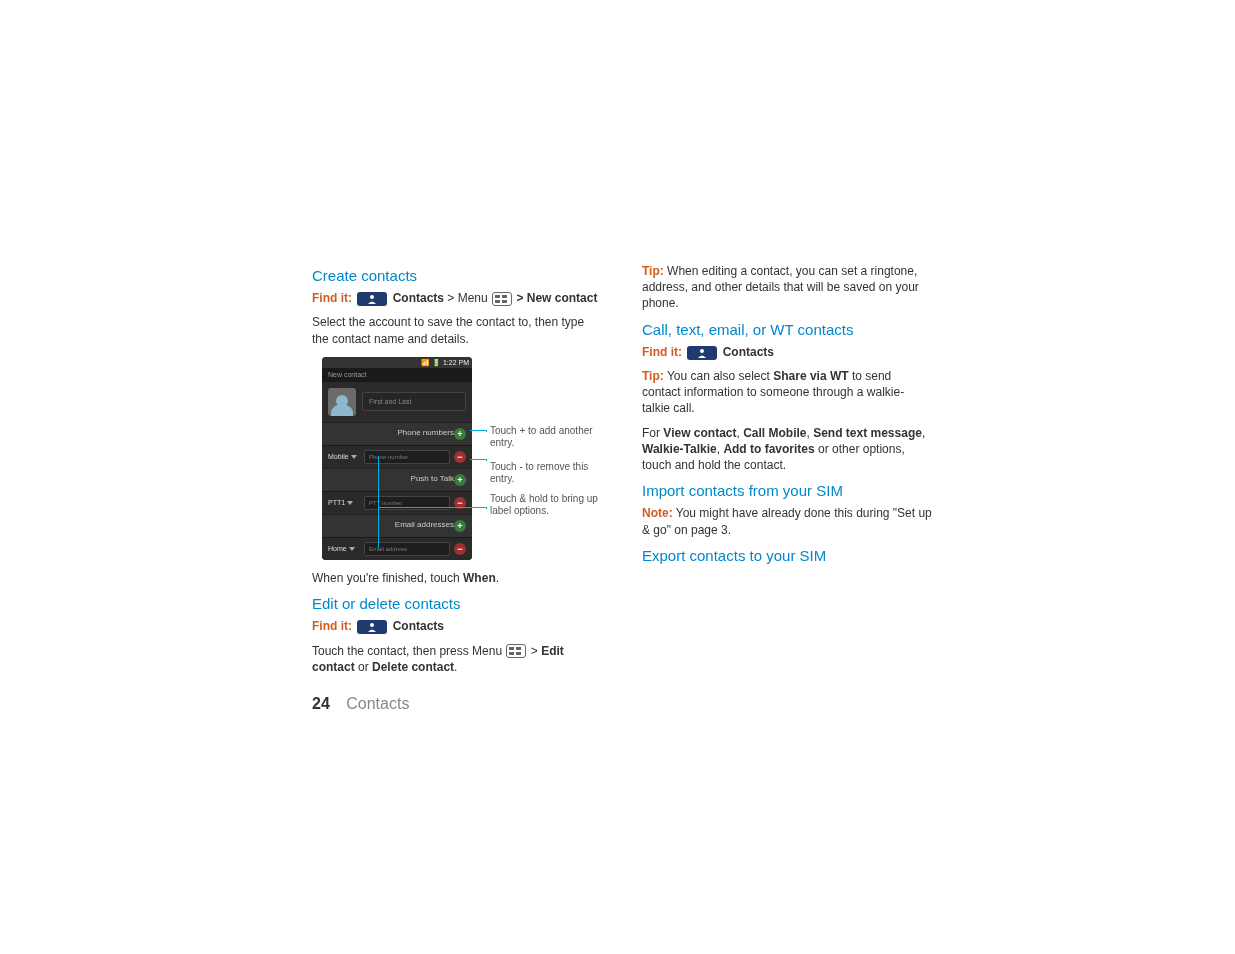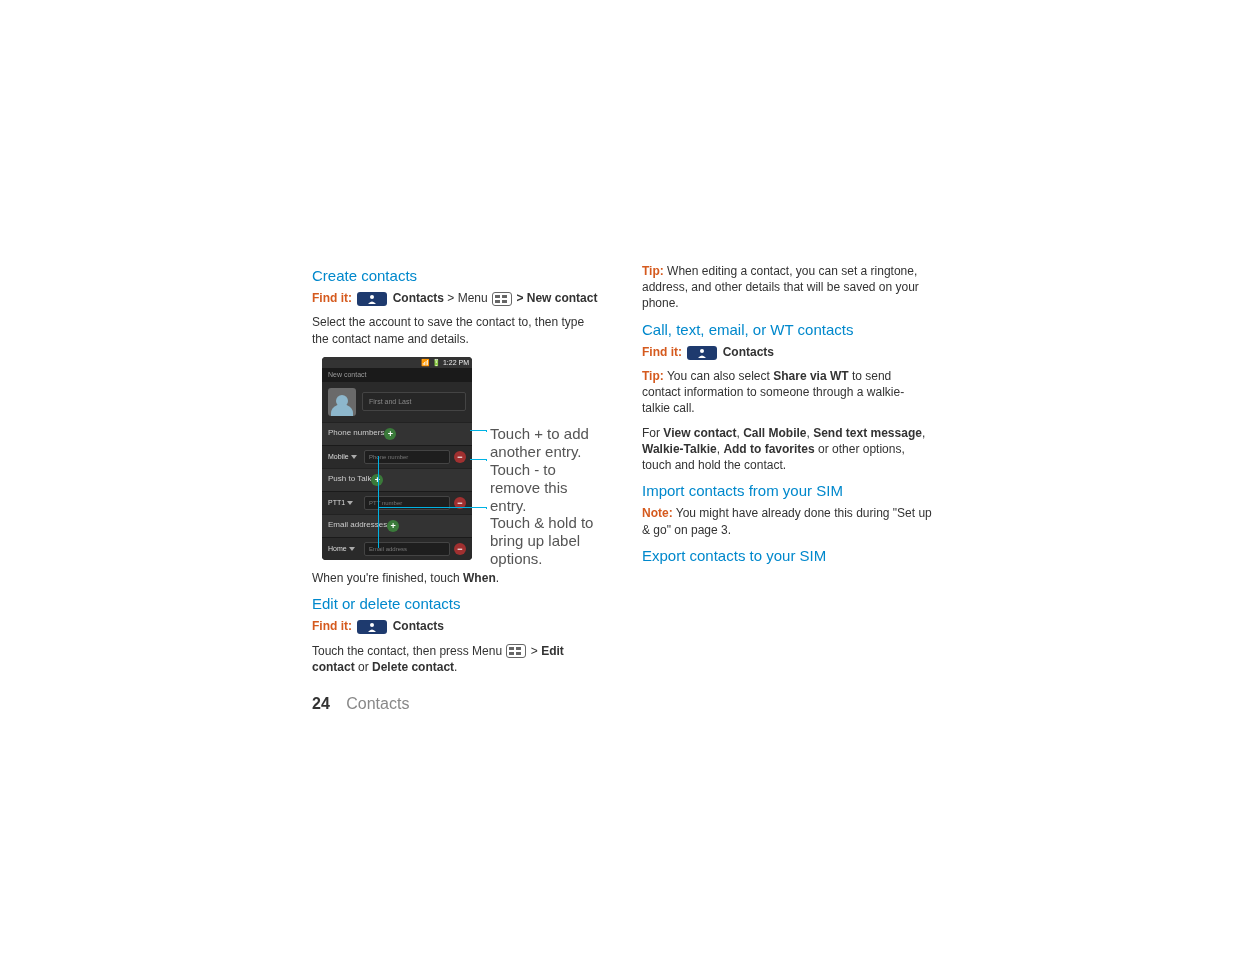--- a/index.html
+++ b/index.html
@@ -138,21 +138,21 @@
     border-radius: 2px;
     padding: 4px 6px;
     flex: 1;
     color: #888;
     font-size: 7px;
   }
   .section-row {
     background: #333;
     padding: 5px 6px;
     display: flex;
-    justify-content: flex-start;
+    justify-content: flex-end;
     align-items: center;
     border-top: 1px solid #222;
     font-size: 8px;
   }
   .field-row {
     background: #2a2a2a;
     padding: 4px 6px;
     display: flex;
     justify-content: space-between;
     align-items: center;
@@ -184,21 +184,21 @@
     justify-content: center;
     font-size: 9px;
     font-weight: bold;
     color: #fff;
   }
   .plus-btn { background: #3a7a3a; }
   .minus-btn { background: #a03030; }
 
   .annot {
     position: absolute;
-    font-size: 15px;
+    font-size: 10px;
     color: #555;
     width: 110px;
     line-height: 1.2;
   }
   .annot-line {
     position: absolute;
     border-top: 1px solid #00b2e3;
     border-right: 1px solid #00b2e3;
   }
   .chev {
@@ -294,21 +294,21 @@
               <span>Home</span>
               <span class="chev"></span>
             </span>
           <span class="field-input">Email address</span>
           <span class="minus-btn">−</span>
         </div>
       </div>
 
       <div class="annot" style="left:168px;top:68px">Touch + to add another entry.</div>
       <div class="annot" style="left:168px;top:104px">Touch - to remove this entry.</div>
-      <div class="annot" style="left:168px;top:157px">Touch &amp; hold to bring up label options.</div>
+      <div class="annot" style="left:168px;top:136px">Touch &amp; hold to bring up label options.</div>
       <div class="annot-line" style="left:148px;top:73px;width:16px;height:1px"></div>
       <div class="annot-line" style="left:148px;top:102px;width:16px;height:1px"></div>
       <div class="annot-line" style="left:56px;top:99px;width:1px;height:92px;border-top:none;border-right:none;border-left:1px solid #00b2e3"></div>
       <div class="annot-line" style="left:56px;top:150px;width:108px;height:1px"></div>
     </div>
 
     <p>
       <span>When you're finished, touch </span><span class="bold">When</span><span>.</span>
     </p>
 

